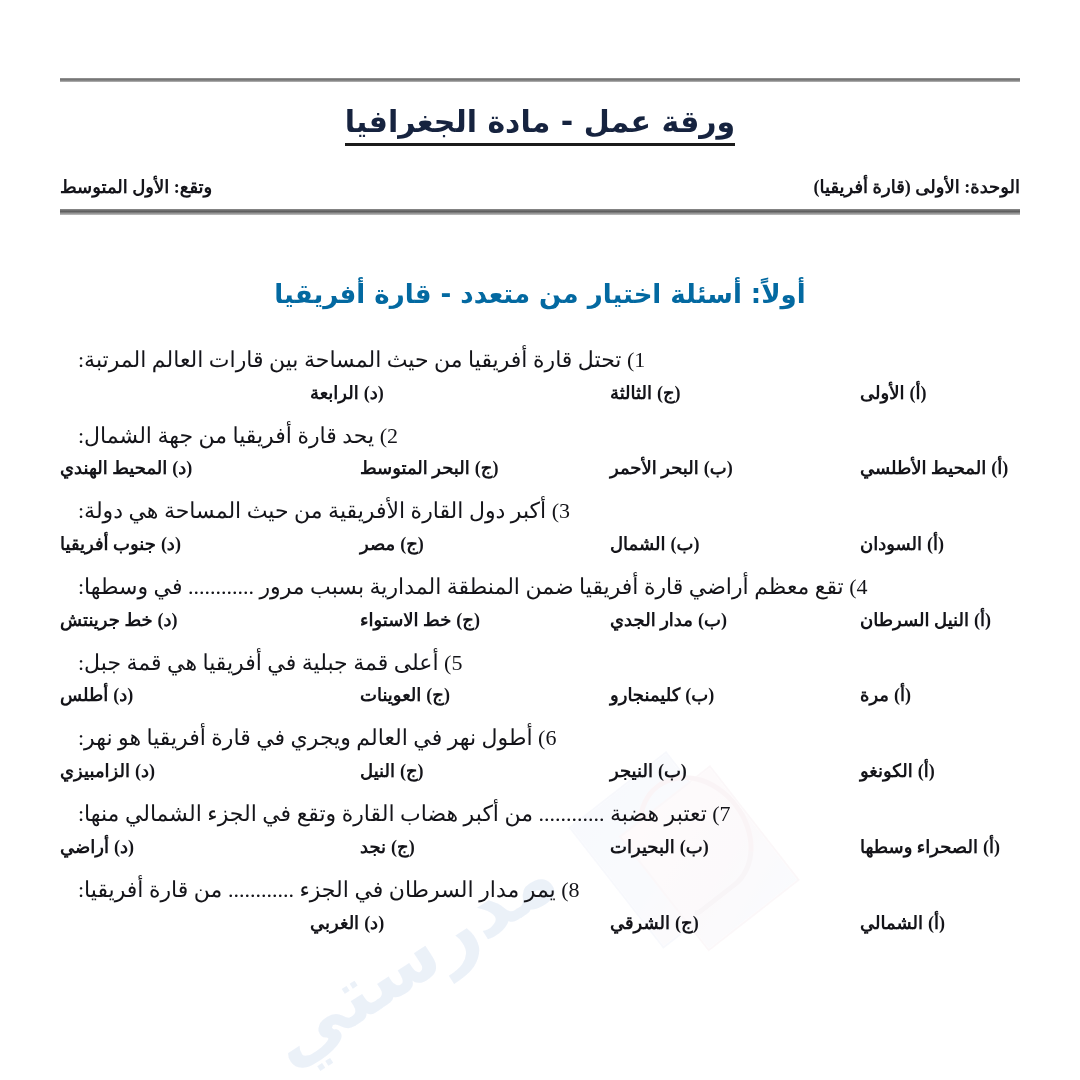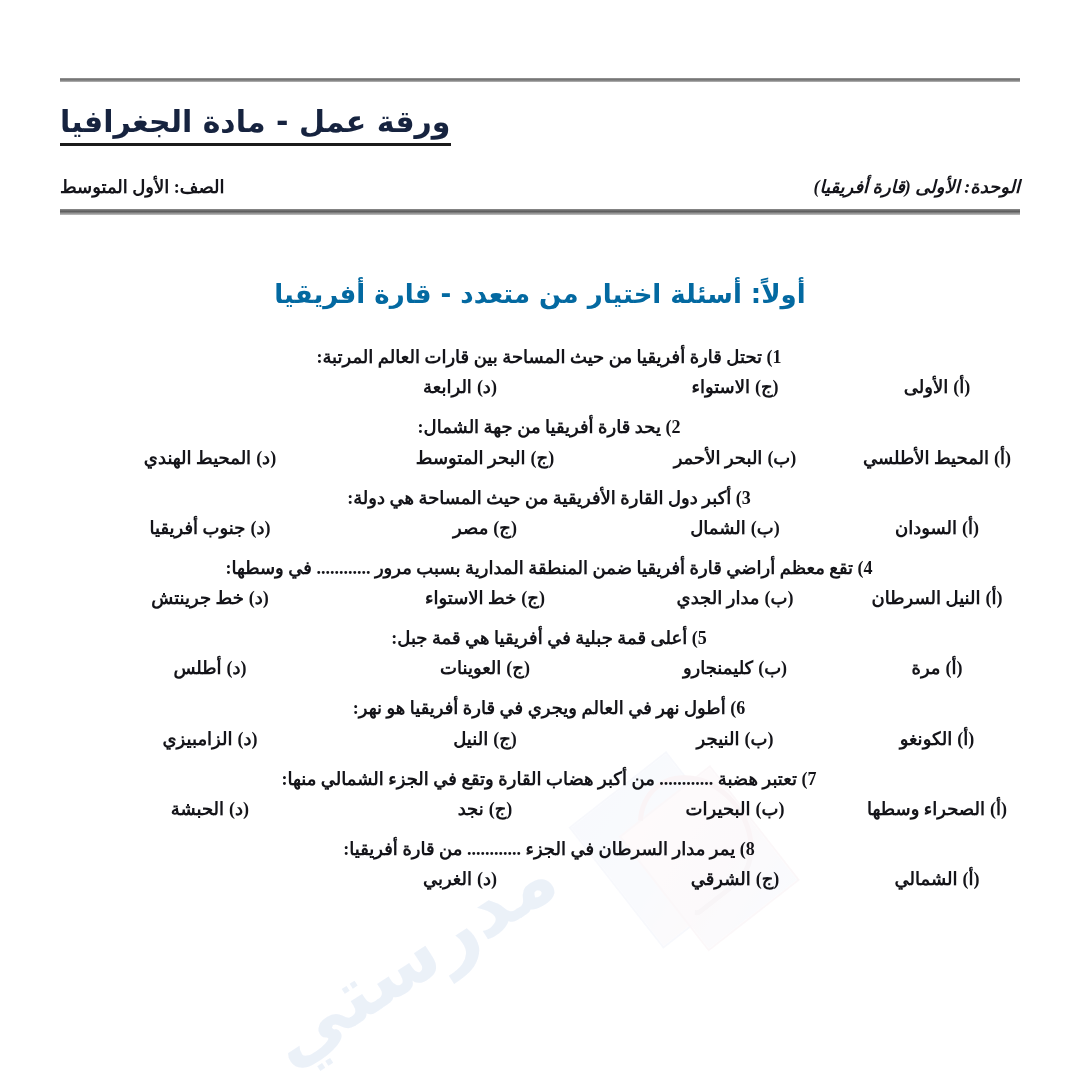--- a/index.html
+++ b/index.html
@@ -75,21 +75,21 @@
     background:linear-gradient(180deg,#9a9a9a 0%,#6f6f6f 45%,#b9b9b9 100%);
   }
   .rule-mid{
     position:relative;z-index:2;
     margin-top:11px;
     height:6px;
     background:linear-gradient(180deg,#8d8d8d 0%,#5c5c5c 40%,#c2c2c2 100%);
   }
 
   
-  .title-wrap{position:relative;z-index:2;text-align:left;margin-top:22px;}
+  .title-wrap{position:relative;z-index:2;text-align:center;margin-top:22px;}
   .doc-title{
     display:inline-block;
     font-family:"DejaVu Sans","Liberation Sans",sans-serif;
     font-size:30px;
     font-weight:700;
     color:#16233f;
     letter-spacing:1px;
     padding-bottom:4px;
     border-bottom:3px solid #1b1b1b;
   }
@@ -98,57 +98,57 @@
   .meta-row{
     position:relative;z-index:2;
     display:flex;
     justify-content:space-between;
     align-items:baseline;
     margin-top:30px;
     font-size:18px;
     font-weight:700;
     color:#14141a;
   }
-  .meta-right{text-align:right;font-style:italic;}
+  .meta-right{text-align:right;}
   .meta-left{text-align:left;}
 
   
   .section-heading{
     position:relative;z-index:2;
     text-align:center;
     margin-top:64px;
     font-family:"DejaVu Sans","Liberation Sans",sans-serif;
     font-size:26px;
     font-weight:700;
     color:#0369a1;
     letter-spacing:.5px;
   }
 
   
   .questions{position:relative;z-index:2;margin-top:36px;}
   .q-block{margin-bottom:17px;}
   .q-stem{
-    text-align:center;
-    font-size:18px;
-    font-weight:700;
+    text-align:left;
+    font-size:22px;
+    font-weight:400;
     color:#141419;
     line-height:1.35;
     padding-left:18px;
   }
   .q-num{font-family:"Liberation Serif",serif;}
   .q-options{
     display:flex;
     flex-direction:row;
     margin-top:7px;
     font-size:18px;
     font-weight:700;
     color:#141419;
   }
   .opt{
-    text-align:center;
+    text-align:left;
     white-space:nowrap;
     box-sizing:border-box;
   }
   .opt-a{width:160px;padding-right:6px;}
   .opt-b{width:250px;}
   .opt-c{width:250px;}
   .opt-d{width:300px;}
   .opt-key{margin-left:5px;}
 </style>
 </head>
@@ -166,33 +166,33 @@
   </div>
 
   <div class="rule-top"></div>
 
   <div class="title-wrap">
     <div class="doc-title">ورقة عمل - مادة الجغرافيا</div>
   </div>
 
   <div class="meta-row">
     <div class="meta-right">الوحدة: الأولى (قارة أفريقيا)</div>
-    <div class="meta-left">الصف: الأول المتوسط</div>
+    <div class="meta-left">وتقع: الأول المتوسط</div>
   </div>
 
   <div class="rule-mid"></div>
 
   <div class="section-heading">أولاً:  أسئلة اختيار من متعدد - قارة أفريقيا</div>
 
   <div class="questions">
       <div class="q-block">
         <div class="q-stem"><span class="q-num">1)</span> <span>تحتل قارة أفريقيا من حيث المساحة بين قارات العالم المرتبة:</span></div>
         <div class="q-options">
           <div class="opt opt-a"><span class="opt-key">(أ)</span><span>الأولى</span></div>
-          <div class="opt opt-c"><span class="opt-key">(ج)</span><span>الاستواء</span></div>
+          <div class="opt opt-c"><span class="opt-key">(ج)</span><span>الثالثة</span></div>
           <div class="opt opt-d"><span class="opt-key">(د)</span><span>الرابعة</span></div>
         </div>
       </div>
       <div class="q-block">
         <div class="q-stem"><span class="q-num">2)</span> <span>يحد قارة أفريقيا من جهة الشمال:</span></div>
         <div class="q-options">
           <div class="opt opt-a"><span class="opt-key">(أ)</span><span>المحيط الأطلسي</span></div>
           <div class="opt opt-b"><span class="opt-key">(ب)</span><span>البحر الأحمر</span></div>
           <div class="opt opt-c"><span class="opt-key">(ج)</span><span>البحر المتوسط</span></div>
           <div class="opt opt-d"><span class="opt-key">(د)</span><span>المحيط الهندي</span></div>
@@ -233,21 +233,21 @@
           <div class="opt opt-c"><span class="opt-key">(ج)</span><span>النيل</span></div>
           <div class="opt opt-d"><span class="opt-key">(د)</span><span>الزامبيزي</span></div>
         </div>
       </div>
       <div class="q-block">
         <div class="q-stem"><span class="q-num">7)</span> <span>تعتبر هضبة ............ من أكبر هضاب القارة وتقع في الجزء الشمالي منها:</span></div>
         <div class="q-options">
           <div class="opt opt-a"><span class="opt-key">(أ)</span><span>الصحراء وسطها</span></div>
           <div class="opt opt-b"><span class="opt-key">(ب)</span><span>البحيرات</span></div>
           <div class="opt opt-c"><span class="opt-key">(ج)</span><span>نجد</span></div>
-          <div class="opt opt-d"><span class="opt-key">(د)</span><span>الحبشة</span></div>
+          <div class="opt opt-d"><span class="opt-key">(د)</span><span>أراضي</span></div>
         </div>
       </div>
       <div class="q-block">
         <div class="q-stem"><span class="q-num">8)</span> <span>يمر مدار السرطان في الجزء ............ من قارة أفريقيا:</span></div>
         <div class="q-options">
           <div class="opt opt-a"><span class="opt-key">(أ)</span><span>الشمالي</span></div>
           <div class="opt opt-c"><span class="opt-key">(ج)</span><span>الشرقي</span></div>
           <div class="opt opt-d"><span class="opt-key">(د)</span><span>الغربي</span></div>
         </div>
       </div>

